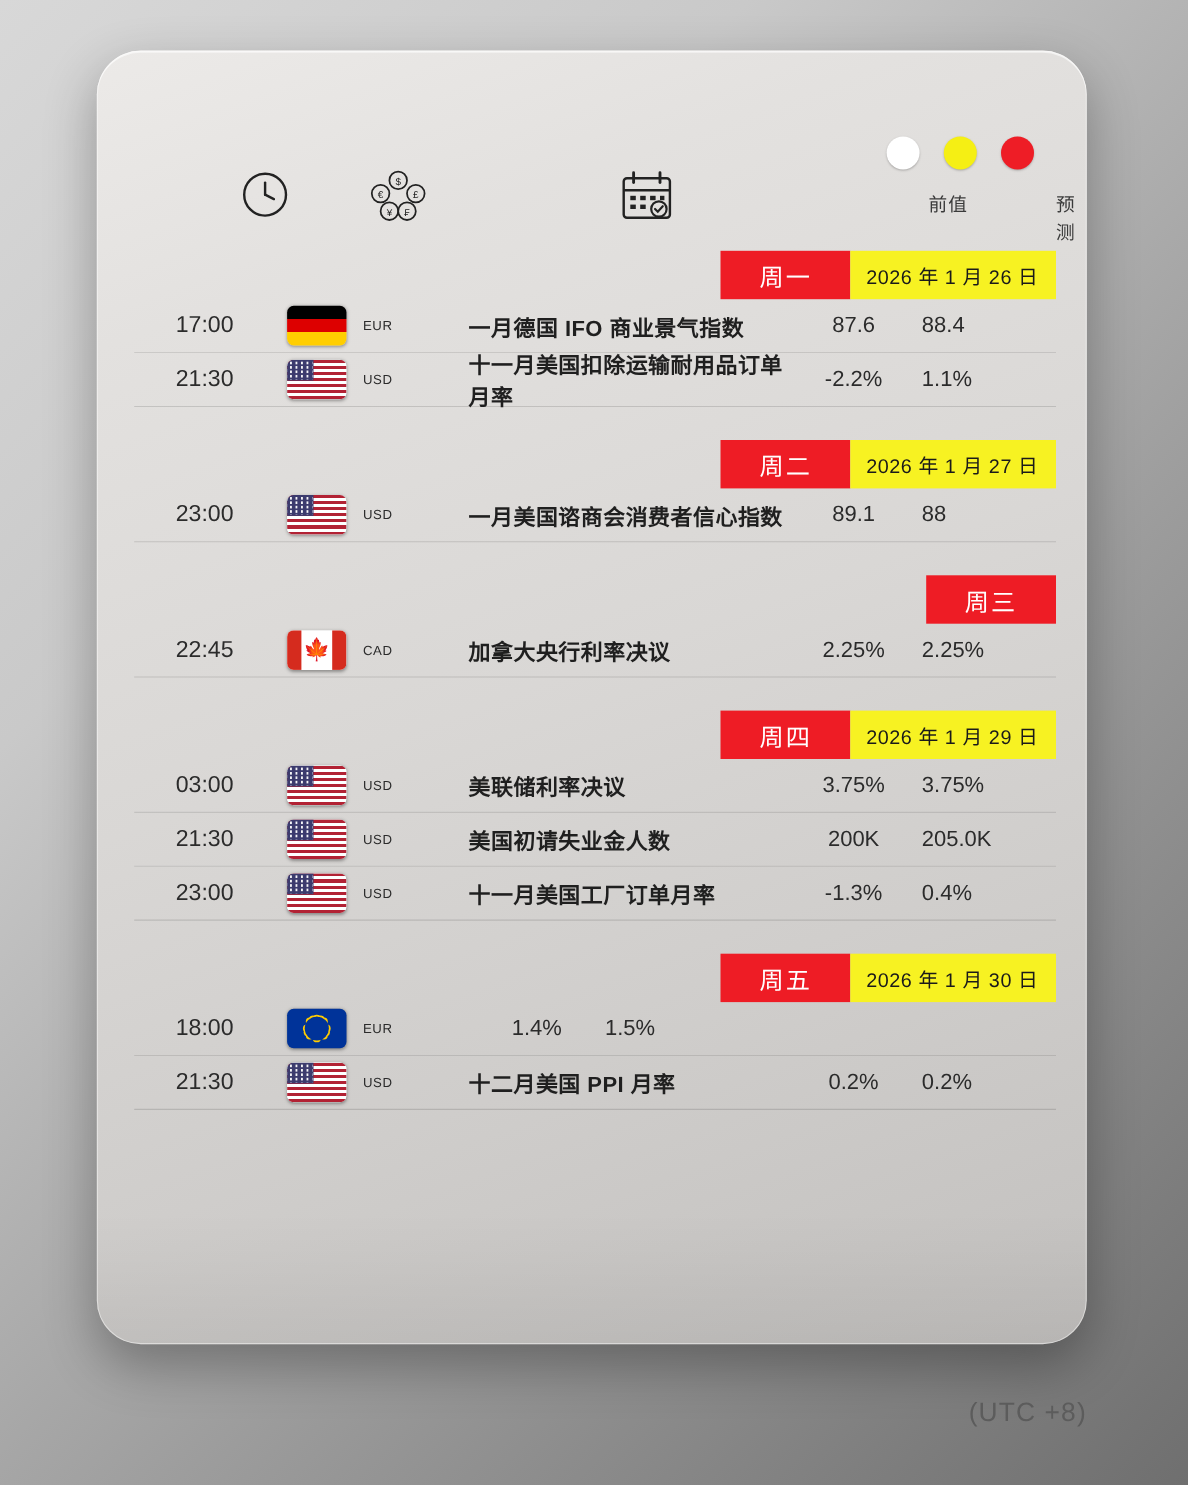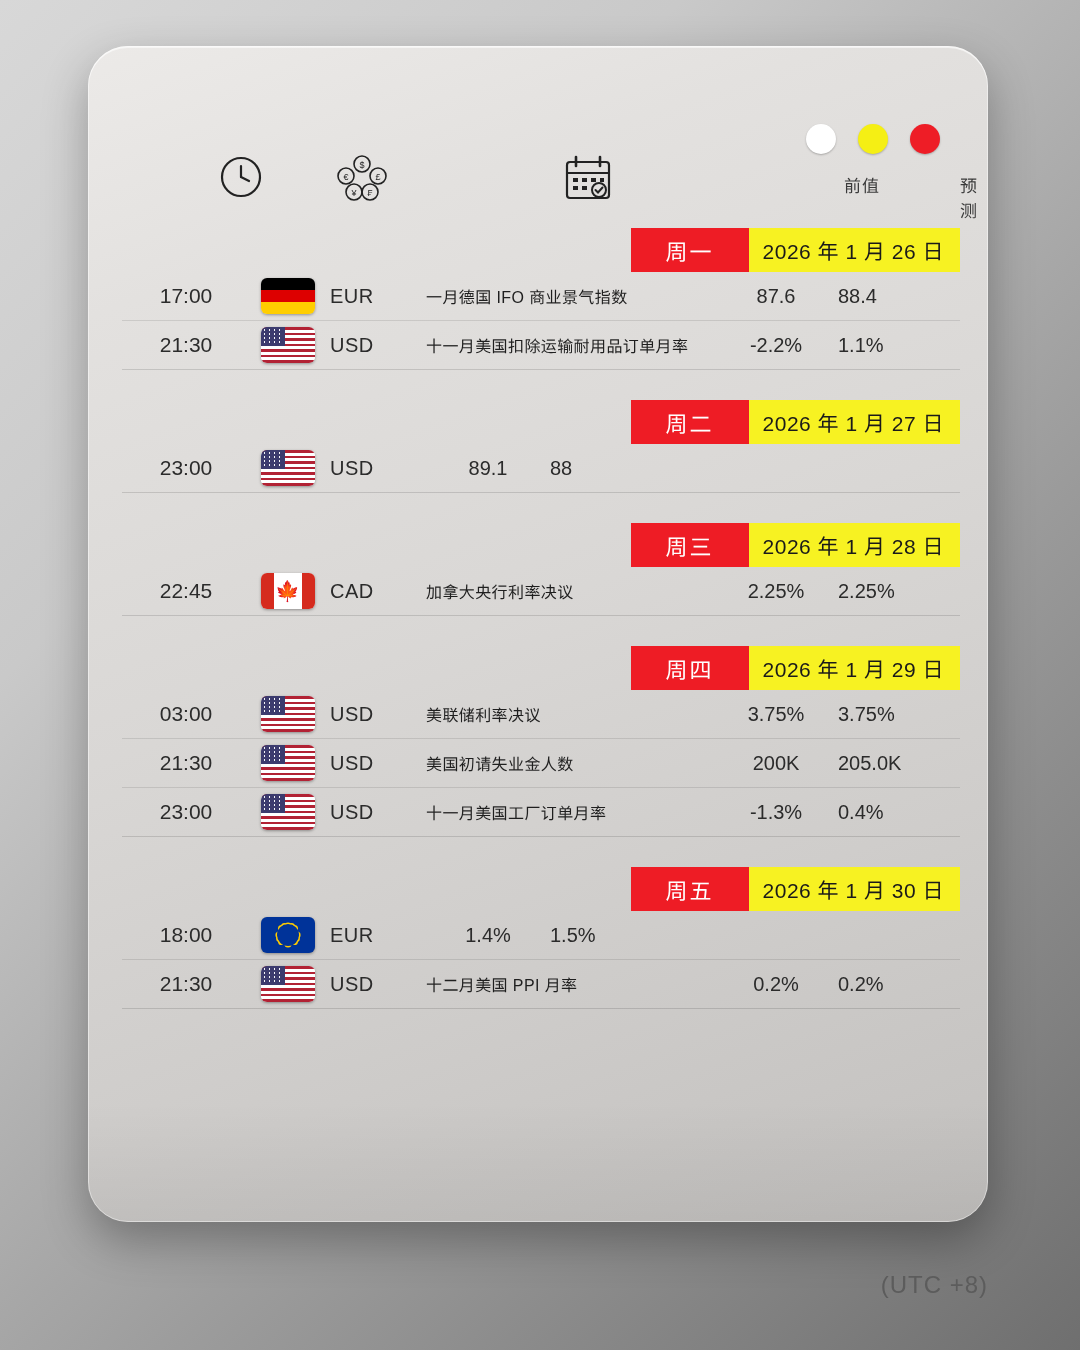--- a/index.html
+++ b/index.html
@@ -104,21 +104,21 @@
     color: #ffffff;
     font-size: 22px;
     display: flex;
     align-items: center;
     justify-content: center;
     letter-spacing: 2px;
   }
   .daybar .date {
     background: #f7f222;
     color: #1a1a1a;
-    font-size: 21px;
+    font-size: 18px;
     display: flex;
     align-items: center;
     padding: 0 16px 0 14px;
     letter-spacing: 0.5px;
   }
   .day-block { margin-bottom: 4px; }
   .day-spacer { height: 26px; }
 
   .row {
     display: flex;
@@ -194,29 +194,30 @@
       0 -9px 0 -7.4px #ffcc00, 6.4px -6.4px 0 -7.4px #ffcc00,
       9px 0 0 -7.4px #ffcc00, 6.4px 6.4px 0 -7.4px #ffcc00,
       0 9px 0 -7.4px #ffcc00, -6.4px 6.4px 0 -7.4px #ffcc00,
       -9px 0 0 -7.4px #ffcc00, -6.4px -6.4px 0 -7.4px #ffcc00,
       3.5px -8.3px 0 -7.4px #ffcc00, -3.5px -8.3px 0 -7.4px #ffcc00,
       8.3px 3.5px 0 -7.4px #ffcc00, -8.3px 3.5px 0 -7.4px #ffcc00;
   }
 
   .c-cur {
     width: 96px;
-    font-size: 20px;
+    font-size: 12px;
     color: #2b2b2b;
     letter-spacing: 0.5px;
   }
   .c-event {
     flex: 1;
-    font-size: 16px;
+    font-size: 20px;
     color: #1f1f1f;
     letter-spacing: 0.4px;
+    font-weight: bold;
   }
   .c-prev {
     width: 124px;
     text-align: center;
     font-size: 20px;
     color: #2b2b2b;
   }
   .c-fc {
     width: 118px;
     text-align: left;
@@ -331,29 +332,29 @@
         </div>
         <div class="row">
           <div class="c-time">23:00</div>
           <div class="c-flag">
             <span class="flag flag-us">
               <span class="stripes"></span>
               <span class="canton"></span>
             </span>
           </div>
           <div class="c-cur">USD</div>
+          <div class="c-event">一月美国谘商会消费者信心指数</div>
           <div class="c-prev">89.1</div>
           <div class="c-fc">88</div>
         </div>
       </div>
       <div class="day-spacer"></div>
       <div class="day-block">
         <div class="daybar">
           <div class="dow">周三</div>
-          <div class="date">2026 年 1 月 28 日</div>
         </div>
         <div class="row">
           <div class="c-time">22:45</div>
           <div class="c-flag">
             <span class="flag flag-ca">
               <span class="bar-l"></span>
               <span class="bar-r"></span>
               <span class="leaf">🍁</span>
             </span>
           </div>

